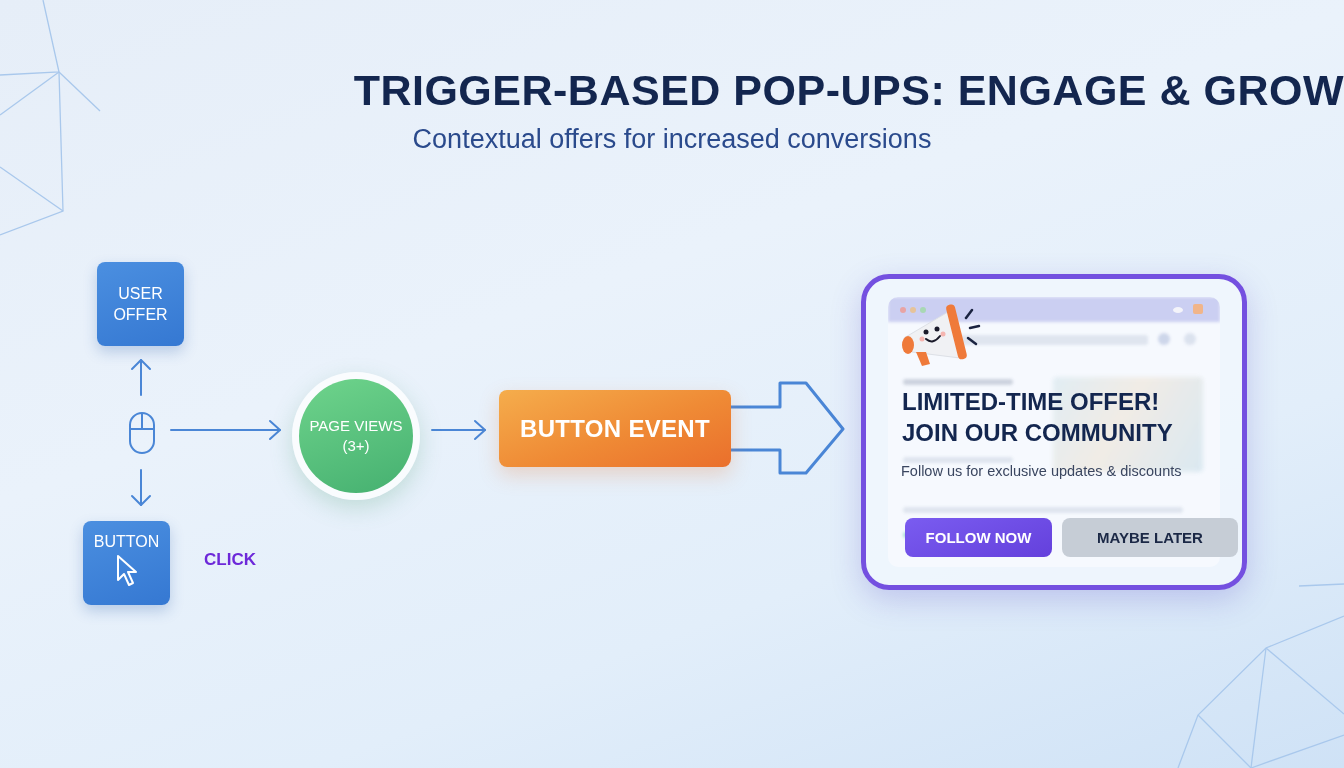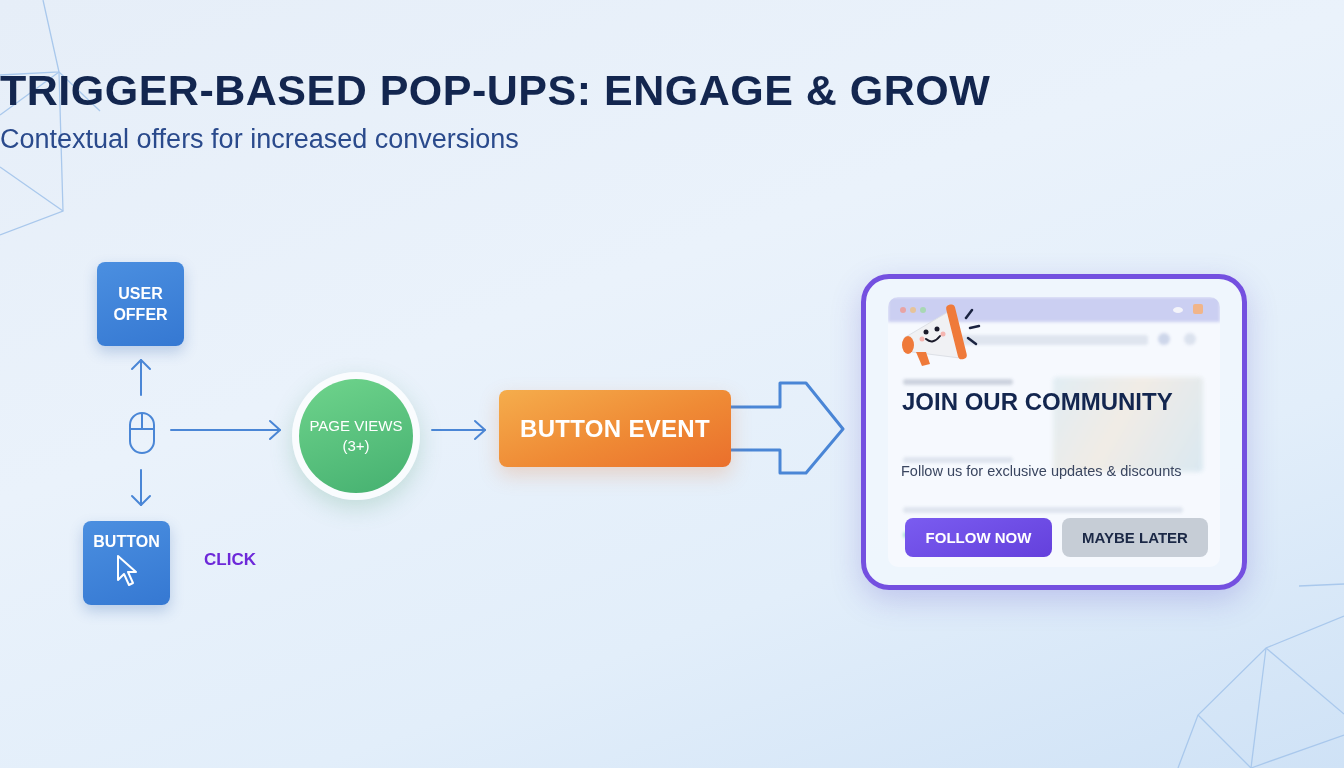--- a/index.html
+++ b/index.html
@@ -3,32 +3,32 @@
 <meta charset="utf-8">
 <style>
   html, body { margin:0; padding:0; }
   body {
     width:1344px; height:768px; overflow:hidden; position:relative;
     background: linear-gradient(160deg, #e6eef8 0%, #eaf2fb 40%, #e2eefa 70%, #cfe2f6 100%);
     font-family: "Liberation Sans", "DejaVu Sans", sans-serif;
   }
   .deco { position:absolute; left:0; top:0; width:1344px; height:768px; pointer-events:none; }
   .title {
-    position:absolute; left:0; width:1344px; top:66px; text-align:left;
+    position:absolute; left:0; width:1344px; top:66px; text-align:right;
     font-size:43px; font-weight:bold; color:#13264f; letter-spacing:0.5px;
   }
   .subtitle {
-    position:absolute; left:0; width:1344px; top:124px; text-align:left;
+    position:absolute; left:0; width:1344px; top:124px; text-align:center;
     font-size:27px; color:#2a4a8c;
   }
   .bluebox {
     position:absolute; width:87px; height:84px; border-radius:8px;
     background: linear-gradient(160deg, #4b8fe0 0%, #3578d2 100%);
     box-shadow: 0 6px 14px rgba(40,90,170,0.25);
-    color:#fff; font-weight:bold; font-size:16px; text-align:center; line-height:21px;
+    color:#fff; font-weight:normal; font-size:16px; text-align:center; line-height:21px;
     display:flex; flex-direction:column; align-items:center; justify-content:center;
   }
   .click-label { position:absolute; left:204px; top:550px; font-weight:bold; font-size:17px; color:#6d28d9; }
   .circle-wrap {
     position:absolute; left:292px; top:372px; width:128px; height:128px; border-radius:50%;
     background: rgba(255,255,255,0.75);
     box-shadow: 0 8px 22px rgba(80,160,120,0.25);
   }
   .circle {
     position:absolute; left:7px; top:7px; width:114px; height:114px; border-radius:50%;
@@ -60,21 +60,21 @@
   .pop-head {
     position:absolute; left:902px; top:386px; font-weight:bold; font-size:24px; line-height:31px; color:#13264f;
   }
   .pop-sub { position:absolute; left:901px; top:463px; font-size:14.5px; color:#3a4660; }
   .btn {
     position:absolute; top:518px; height:39px; border-radius:8px; border:none;
     font-family: "Liberation Sans", sans-serif; font-weight:bold; font-size:15px;
     display:flex; align-items:center; justify-content:center;
   }
   .btn-follow { left:905px; width:147px; background: linear-gradient(160deg, #7a5cf0 0%, #6440dc 100%); color:#fff; }
-  .btn-later { left:1062px; width:146px; background:#c6cdd6; color:#1b2846; }
+  .btn-later { left:1062px; width:176px; background:#c6cdd6; color:#1b2846; }
   .mega { position:absolute; left:898px; top:300px; width:90px; height:66px; }
 </style>
 </head>
 <body>
 
 <svg class="deco" viewBox="0 0 1344 768">
   <g stroke="#a9c8ec" stroke-width="1.3" fill="none">
     <polyline points="43,0 59,72 0,75"></polyline>
     <line x1="59" y1="72" x2="0" y2="115"></line>
     <line x1="59" y1="72" x2="100" y2="111"></line>
@@ -172,18 +172,19 @@
   <circle cx="24" cy="39" r="2.5" fill="#f5b5b0"></circle>
   <circle cx="45" cy="34" r="2.5" fill="#f5b5b0"></circle>
   <g stroke="#1a2340" stroke-width="2.5" stroke-linecap="round">
     <line x1="68" y1="18" x2="74" y2="10"></line>
     <line x1="72" y1="28" x2="81" y2="26"></line>
     <line x1="70" y1="38" x2="78" y2="44"></line>
   </g>
 </svg>
 
 <div class="pop-head">
+  <div>LIMITED-TIME OFFER!</div>
   <div>JOIN OUR COMMUNITY</div>
 </div>
 <div class="pop-sub">Follow us for exclusive updates &amp; discounts</div>
 
 <button class="btn btn-follow">FOLLOW NOW</button>
 <button class="btn btn-later">MAYBE LATER</button>
 
 </body></html>

